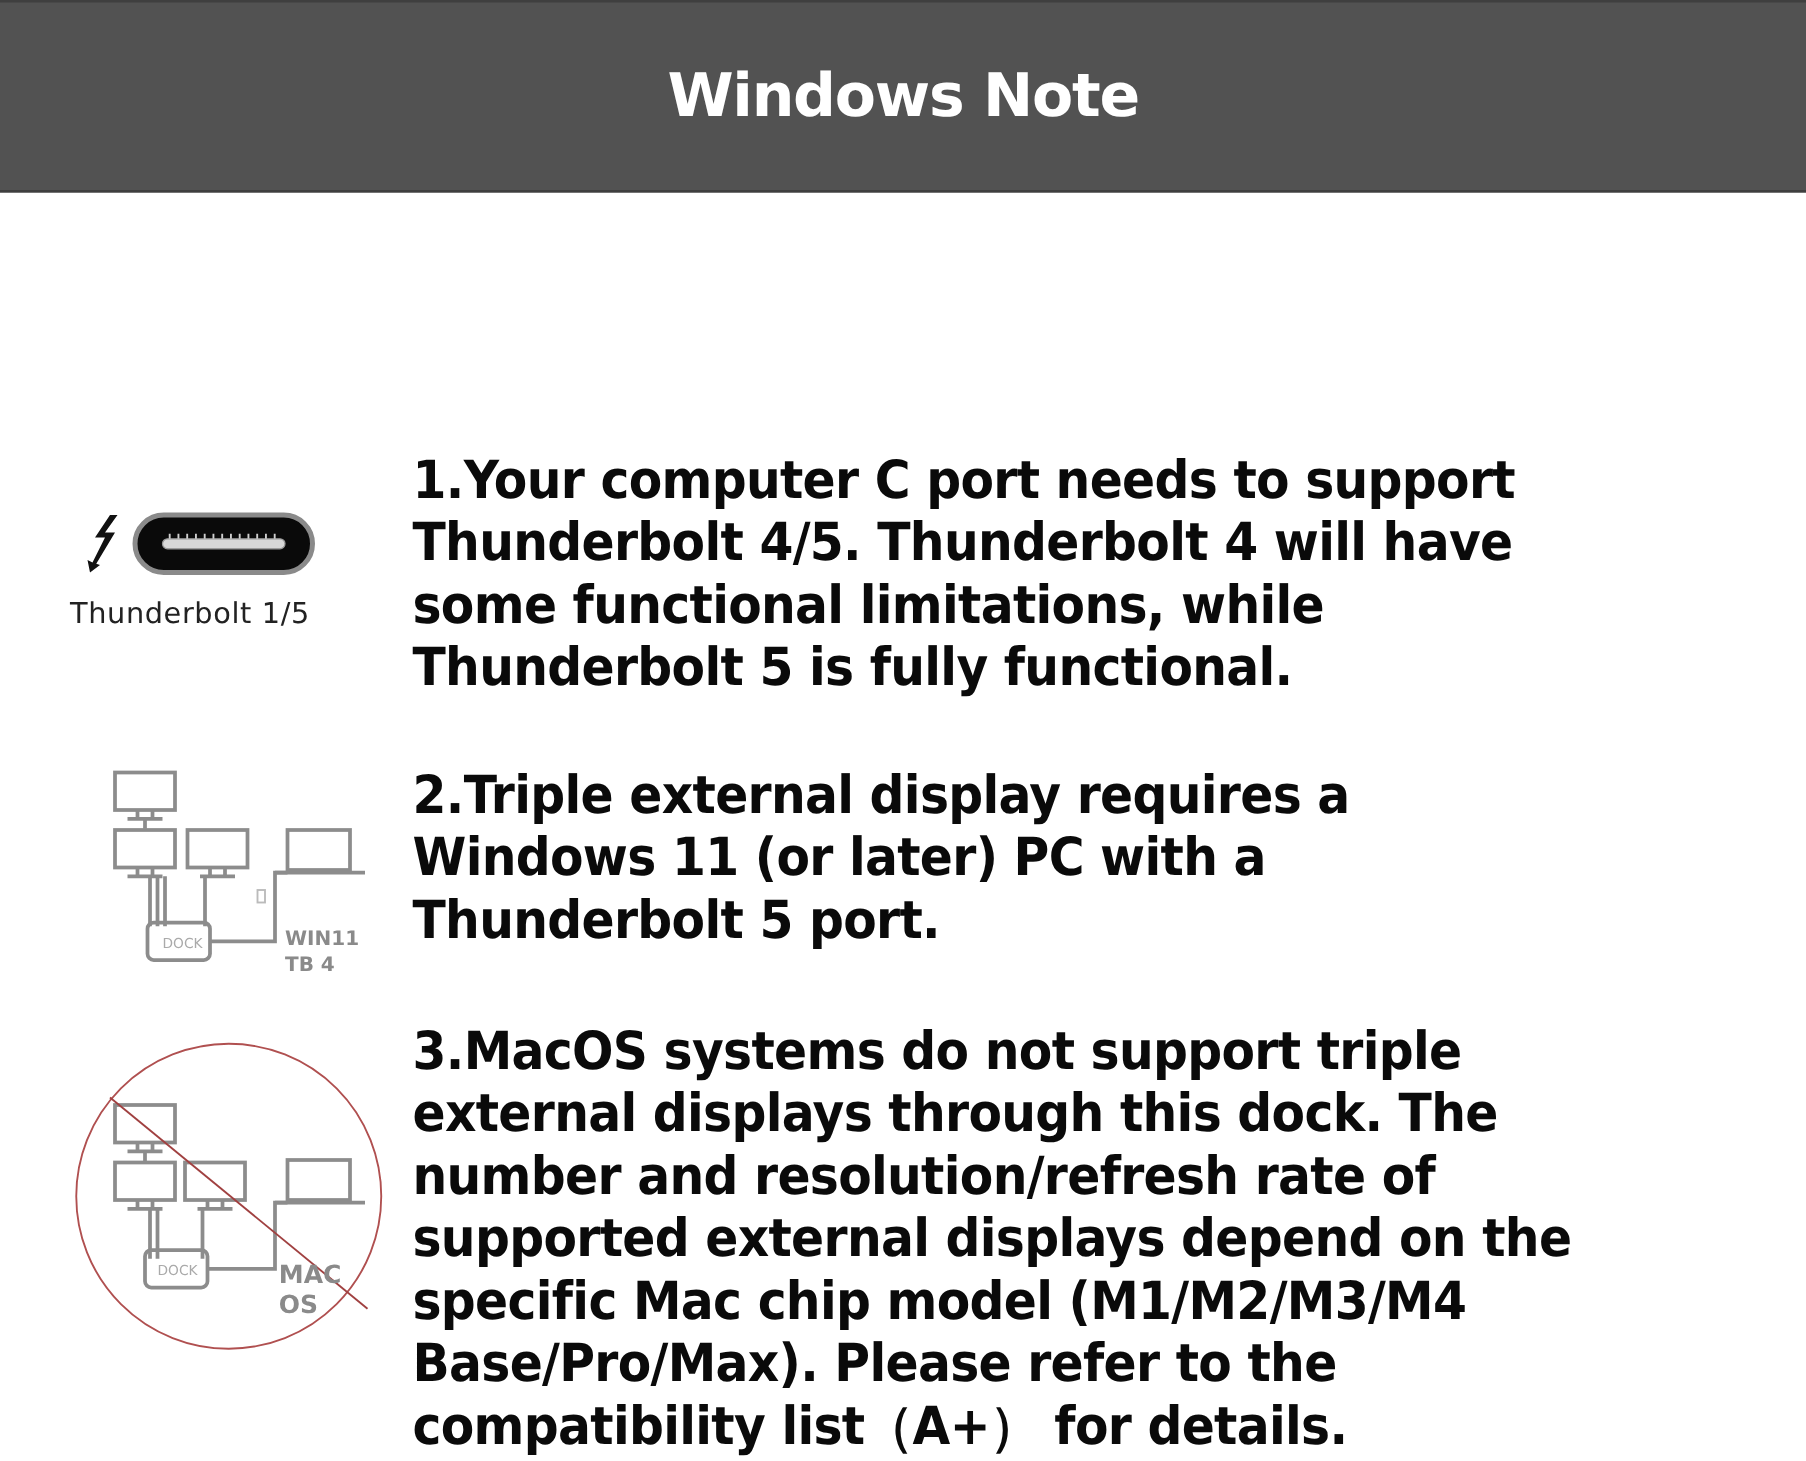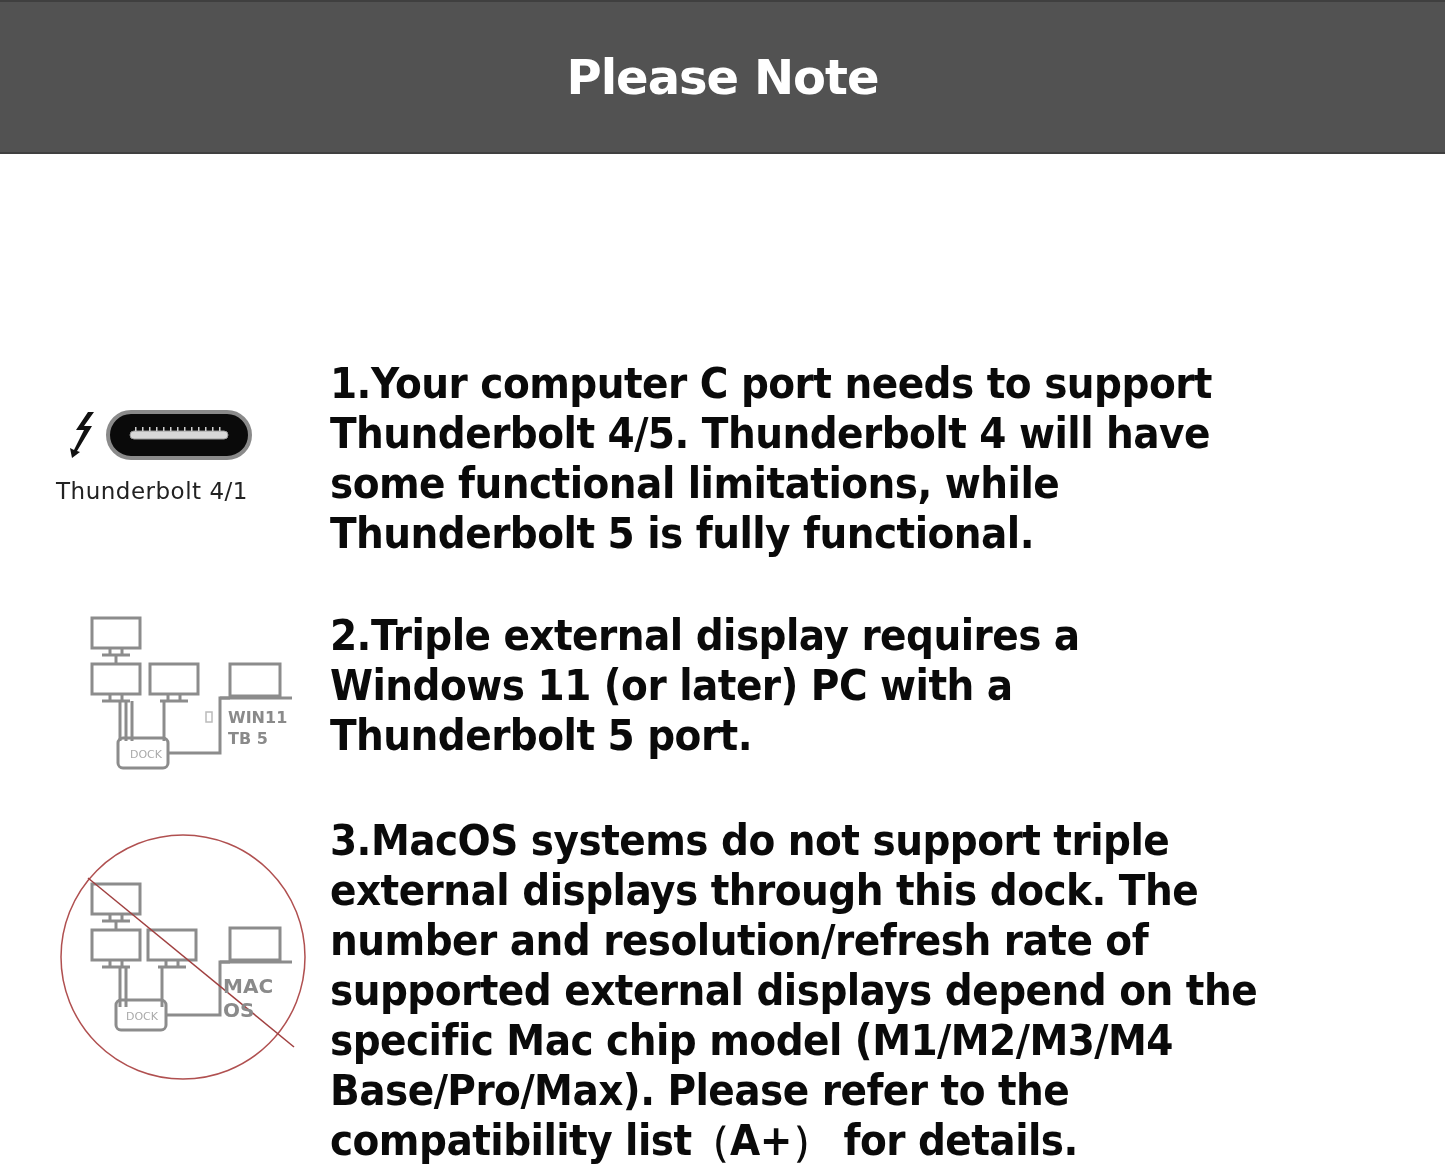--- a/index.html
+++ b/index.html
@@ -34,28 +34,28 @@
     #icon2 { left: 80px; top: 608px; width: 220px; height: 170px; }
     #icon3 { left: 58px; top: 832px; width: 250px; height: 250px; }
 
     .tb-caption {
       position: absolute; left: 6px; top: 78px;
       font-family: "DejaVu Sans", sans-serif; font-size: 23px; color: #222;
       letter-spacing: 0.5px;
     }
     .diagram-label {
       position: absolute; font-family: "DejaVu Sans", sans-serif;
-      color: #8a8a8a; font-weight: bold;
+      color: #8a8a8a; font-weight: bold; margin-top: 33px;
     }
   </style>
 </head>
 <body>
 
 <div class="header">
-  <span class="header-title">Please Note</span>
+  <span class="header-title">Windows Note</span>
 </div>
 
 <div class="icon-block" id="icon1">
   <svg width="240" height="80" viewBox="0 0 240 80">
 
     <path d="M38 12 L26 30 L34 30 L24 50 L20 48 L22 58 L30 52 L27 51 L42 26 L34 26 L44 12 Z" fill="#111"></path>
 
     <rect x="58" y="12" width="142" height="46" rx="23" ry="23" fill="#0a0a0a" stroke="#8a8a8a" stroke-width="4"></rect>
     <rect x="80" y="31" width="98" height="8" rx="4" fill="#d8d8d8" stroke="#999" stroke-width="1"></rect>
     <g fill="#cfcfcf">
@@ -67,21 +67,21 @@
         <rect x="120" y="27" width="1.5" height="4"></rect>
       <rect x="127" y="27" width="1.5" height="4"></rect>
         <rect x="134" y="27" width="1.5" height="4"></rect>
       <rect x="141" y="27" width="1.5" height="4"></rect>
         <rect x="148" y="27" width="1.5" height="4"></rect>
       <rect x="155" y="27" width="1.5" height="4"></rect>
         <rect x="162" y="27" width="1.5" height="4"></rect>
       <rect x="169" y="27" width="1.5" height="4"></rect>
     </g>
   </svg>
-  <span class="tb-caption">Thunderbolt 4/1</span>
+  <span class="tb-caption">Thunderbolt 1/5</span>
 </div>
 
 <div class="note-text" id="note1">1.Your computer C port needs to support
 Thunderbolt 4/5. Thunderbolt 4 will have
 some functional limitations, while
 Thunderbolt 5 is fully functional.</div>
 
 <div class="icon-block" id="icon2">
   <svg width="220" height="170" viewBox="0 0 220 170">
     <g fill="none" stroke="#8c8c8c" stroke-width="3">
@@ -102,21 +102,21 @@
       <path d="M40 93 v40 M46 93 v40 M52 93 v40"></path>
       <path d="M84 93 v40"></path>
 
       <rect x="38" y="130" width="50" height="30" rx="5"></rect>
       <path d="M88 145 h52 v-55 h10"></path>
     </g>
     <rect x="126" y="104" width="6" height="10" fill="none" stroke="#bbb" stroke-width="1.5"></rect>
     <text x="66" y="150" font-family="DejaVu Sans, sans-serif" font-size="11" fill="#aaa" text-anchor="middle">DOCK</text>
   </svg>
   <span class="diagram-label" style="left:148px; top:100px; font-size:16px;">WIN11</span>
-  <span class="diagram-label" style="left:148px; top:121px; font-size:16px;">TB 5</span>
+  <span class="diagram-label" style="left:148px; top:121px; font-size:16px;">TB 4</span>
 </div>
 
 <div class="note-text" id="note2">2.Triple external display requires a
 Windows 11 (or later) PC with a
 Thunderbolt 5 port.</div>
 
 <div class="icon-block" id="icon3">
   <svg width="250" height="250" viewBox="0 0 250 250">
     <g fill="none" stroke="#8c8c8c" stroke-width="3">
 

